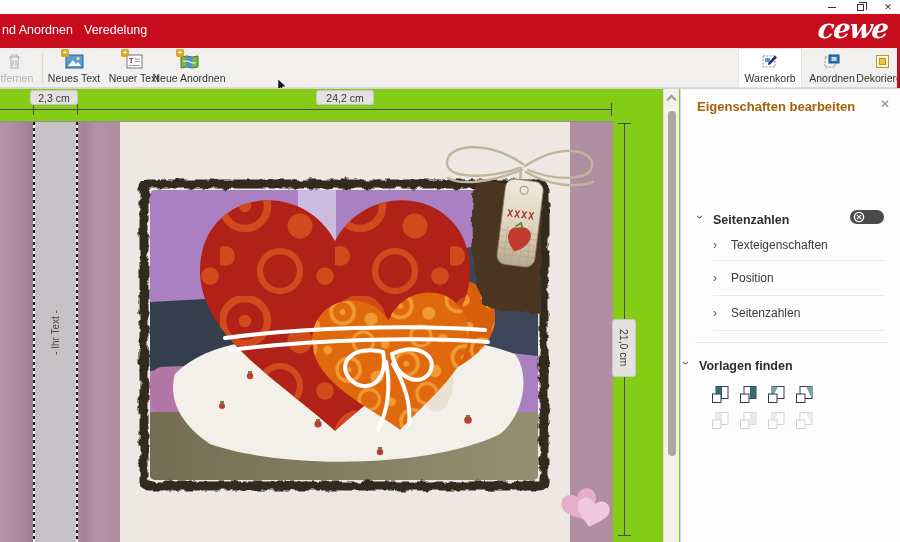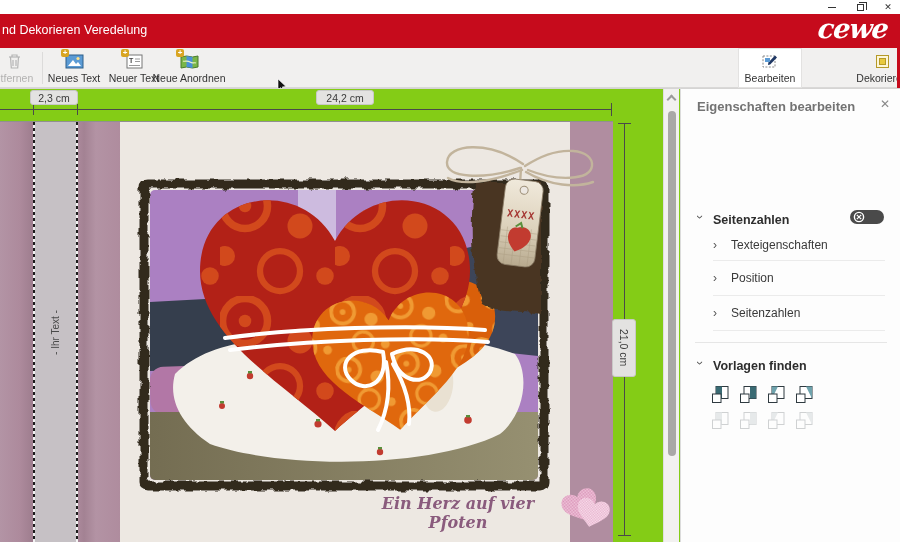--- a/index.html
+++ b/index.html
@@ -51,21 +51,21 @@
   .scene { position:absolute; left:130px; top:2px; }
   .gingham { position:absolute; left:560px; top:360px; }
 
   
   .vscroll { position:absolute; left:663px; top:0; width:16px; height:454px; background:#f2f1f0; border-left:1px solid #e0dfde; }
   .vscroll .chev { position:absolute; left:4px; top:7px; width:7px; height:7px; border-left:2px solid #9a9a9a; border-top:2px solid #9a9a9a; transform:rotate(45deg); }
   .vthumb { position:absolute; left:4px; top:22px; width:8px; height:345px; background:#a9a8a7; border-radius:4px; }
 
   
   .panel { position:absolute; left:680px; top:88px; width:220px; height:454px; background:#fdfdfd; border-left:1px solid #dcdcdc; border-top:1px solid #d5d4d3; }
-  .panel-header { position:absolute; left:16px; top:10px; font-size:13px; font-weight:bold; color:#737373; }
+  .panel-header { position:absolute; left:16px; top:10px; font-size:13px; font-weight:bold; color:#a16207; }
   .panel-close { position:absolute; right:10px; top:8px; font-size:12px; color:#8a8a8a; cursor:default; }
   .prow { position:absolute; left:0; width:220px; display:flex; align-items:center; }
   .chev-down { display:inline-block; font-size:12px; color:#555; transform:rotate(90deg); width:10px; }
   .chev-right { display:inline-block; font-size:12px; color:#555; width:10px; }
   .sec-label { font-size:12.5px; font-weight:bold; color:#2e2e2e; margin-left:8px; }
   .sub-label { font-size:12px; color:#3a3a3a; margin-left:8px; }
   .subrow { position:absolute; left:32px; width:172px; height:35px; display:flex; align-items:center; border-bottom:1px solid #ebebeb; }
   .divider { position:absolute; left:14px; width:192px; height:1px; background:#e6e6e6; }
   .toggle { position:absolute; right:16px; top:120px; }
   .tpl-row { position:absolute; left:30px; display:flex; gap:9px; }
@@ -81,21 +81,21 @@
         <div class="glyph-min"></div>
       </div>
     <div class="winbtn">
         <div class="glyph-max"></div>
       </div>
     <div class="winbtn">✕</div>
   </div>
 </div>
 
 <div class="menubar">
-  <div class="menu-item" style="left:2px">nd Dekorieren</div>
+  <div class="menu-item" style="left:2px">nd Anordnen</div>
   <div class="menu-item" style="left:84px">Veredelung</div>
   <div class="logo">cewe</div>
 </div>
 
 <div class="toolbar">
 
   <div class="tbtn disabled" style="left:-12px;width:52px">
     <span class="icon16">
       <svg width="15" height="17" viewBox="0 0 15 17">
           <g stroke="#b5b5b5" fill="none" stroke-width="1.2">
@@ -155,23 +155,33 @@
   </div>
 
   <div class="tbtn active" style="left:738px;width:64px">
     <span class="icon16">
       <svg width="17" height="15" viewBox="0 0 17 15">
           <rect x="1" y="2" width="12" height="11" fill="none" stroke="#8a8a8a" stroke-dasharray="2 1.4"></rect>
           <polygon points="6,11 8.2,10.4 15,3.6 13,1.6 6.4,8.4" fill="#1f3864"></polygon>
           <rect x="3" y="4" width="5" height="4" fill="#5b9bd5"></rect>
         </svg>
     </span>
-    <span class="lbl">Bearbeiten</span>
-  </div>
-
+    <span class="lbl">Warenkorb</span>
+  </div>
+
+  <div class="tbtn" style="left:804px;width:56px">
+    <span class="icon16">
+      <svg width="16" height="15" viewBox="0 0 16 15">
+          <rect x="1" y="3" width="10" height="10" fill="none" stroke="#9a9a9a" stroke-dasharray="2 1.4"></rect>
+          <rect x="5" y="1" width="10" height="8" fill="#2e75b6" stroke="#1f4e79"></rect>
+          <rect x="7.5" y="3" width="5" height="4" fill="#bdd7ee"></rect>
+        </svg>
+    </span>
+    <span class="lbl">Anordnen</span>
+  </div>
 
   <div class="tbtn" style="left:852px;width:60px">
     <span class="icon16">
       <svg width="15" height="15" viewBox="0 0 15 15">
           <rect x="1.5" y="1.5" width="12" height="12" fill="#fdf6d8" stroke="#b59a28"></rect>
           <rect x="4.5" y="4.5" width="6" height="6" fill="#e8c93e" stroke="#b59a28"></rect>
         </svg>
     </span>
     <span class="lbl">Dekorieren</span>
   </div>
@@ -316,21 +326,20 @@
           <circle cx="390" cy="66" r="4" fill="#ede8e2" stroke="#9c8e76"></circle>
           <text x="390" y="94" text-anchor="middle" font-family="DejaVu Sans Mono, monospace" font-size="10" font-weight="bold" letter-spacing="1" fill="#a53632">XXXX</text>
           <g>
             <path d="M388,104 C396,100 404,106 402,114 C400,122 392,126 388,128 C384,124 378,118 380,110 C382,104 385,104 388,104 Z" fill="#c23b30"></path>
             <path d="M386,103 l5,-4 l2,5" fill="none" stroke="#5a8f3c" stroke-width="2"></path>
           </g>
         </g>
       </svg>
     </div>
 
-    <div class="caption">Ein Herz auf vier Pfoten</div>
 
     <div class="gingham">
       <svg width="52" height="50" viewBox="0 0 52 50">
         <g transform="translate(20,22) rotate(-22) scale(0.33)">
             <path d="M0,-22 C14,-48 54,-42 54,-10 C54,16 22,34 0,54 C-22,34 -54,16 -54,-10 C-54,-42 -14,-48 0,-22 Z" fill="url(#pGingD)"></path>
           </g>
         <g transform="translate(33,29) rotate(14) scale(0.30)">
             <path d="M0,-22 C14,-48 54,-42 54,-10 C54,16 22,34 0,54 C-22,34 -54,16 -54,-10 C-54,-42 -14,-48 0,-22 Z" fill="url(#pGingL)"></path>
           </g>
       </svg>
@@ -372,21 +381,21 @@
     <span class="chev-right">›</span>
     <span class="sub-label">Position</span>
   </div>
   <div class="subrow" style="top:207px">
     <span class="chev-right">›</span>
     <span class="sub-label">Seitenzahlen</span>
   </div>
 
   <div class="divider" style="top:253px"></div>
 
-  <div class="prow" style="top:264px;height:26px;padding-left:14px">
+  <div class="prow" style="top:264px;height:26px;">
     <span class="chev-down">›</span>
     <span class="sec-label">Vorlagen finden</span>
   </div>
 
   <div class="tpl-row" style="top:296px">
     <svg class="tpl-ico" viewBox="0 0 19 19">
         <rect x="5" y="1.5" width="12" height="12" fill="#fff" stroke="#2f3a40"></rect>
         <rect x="5" y="1.5" width="6" height="12" fill="#3a6b74"></rect>
         <rect x="1.5" y="9" width="8.5" height="8.5" fill="#fff" stroke="#2f3a40"></rect>
       </svg>

